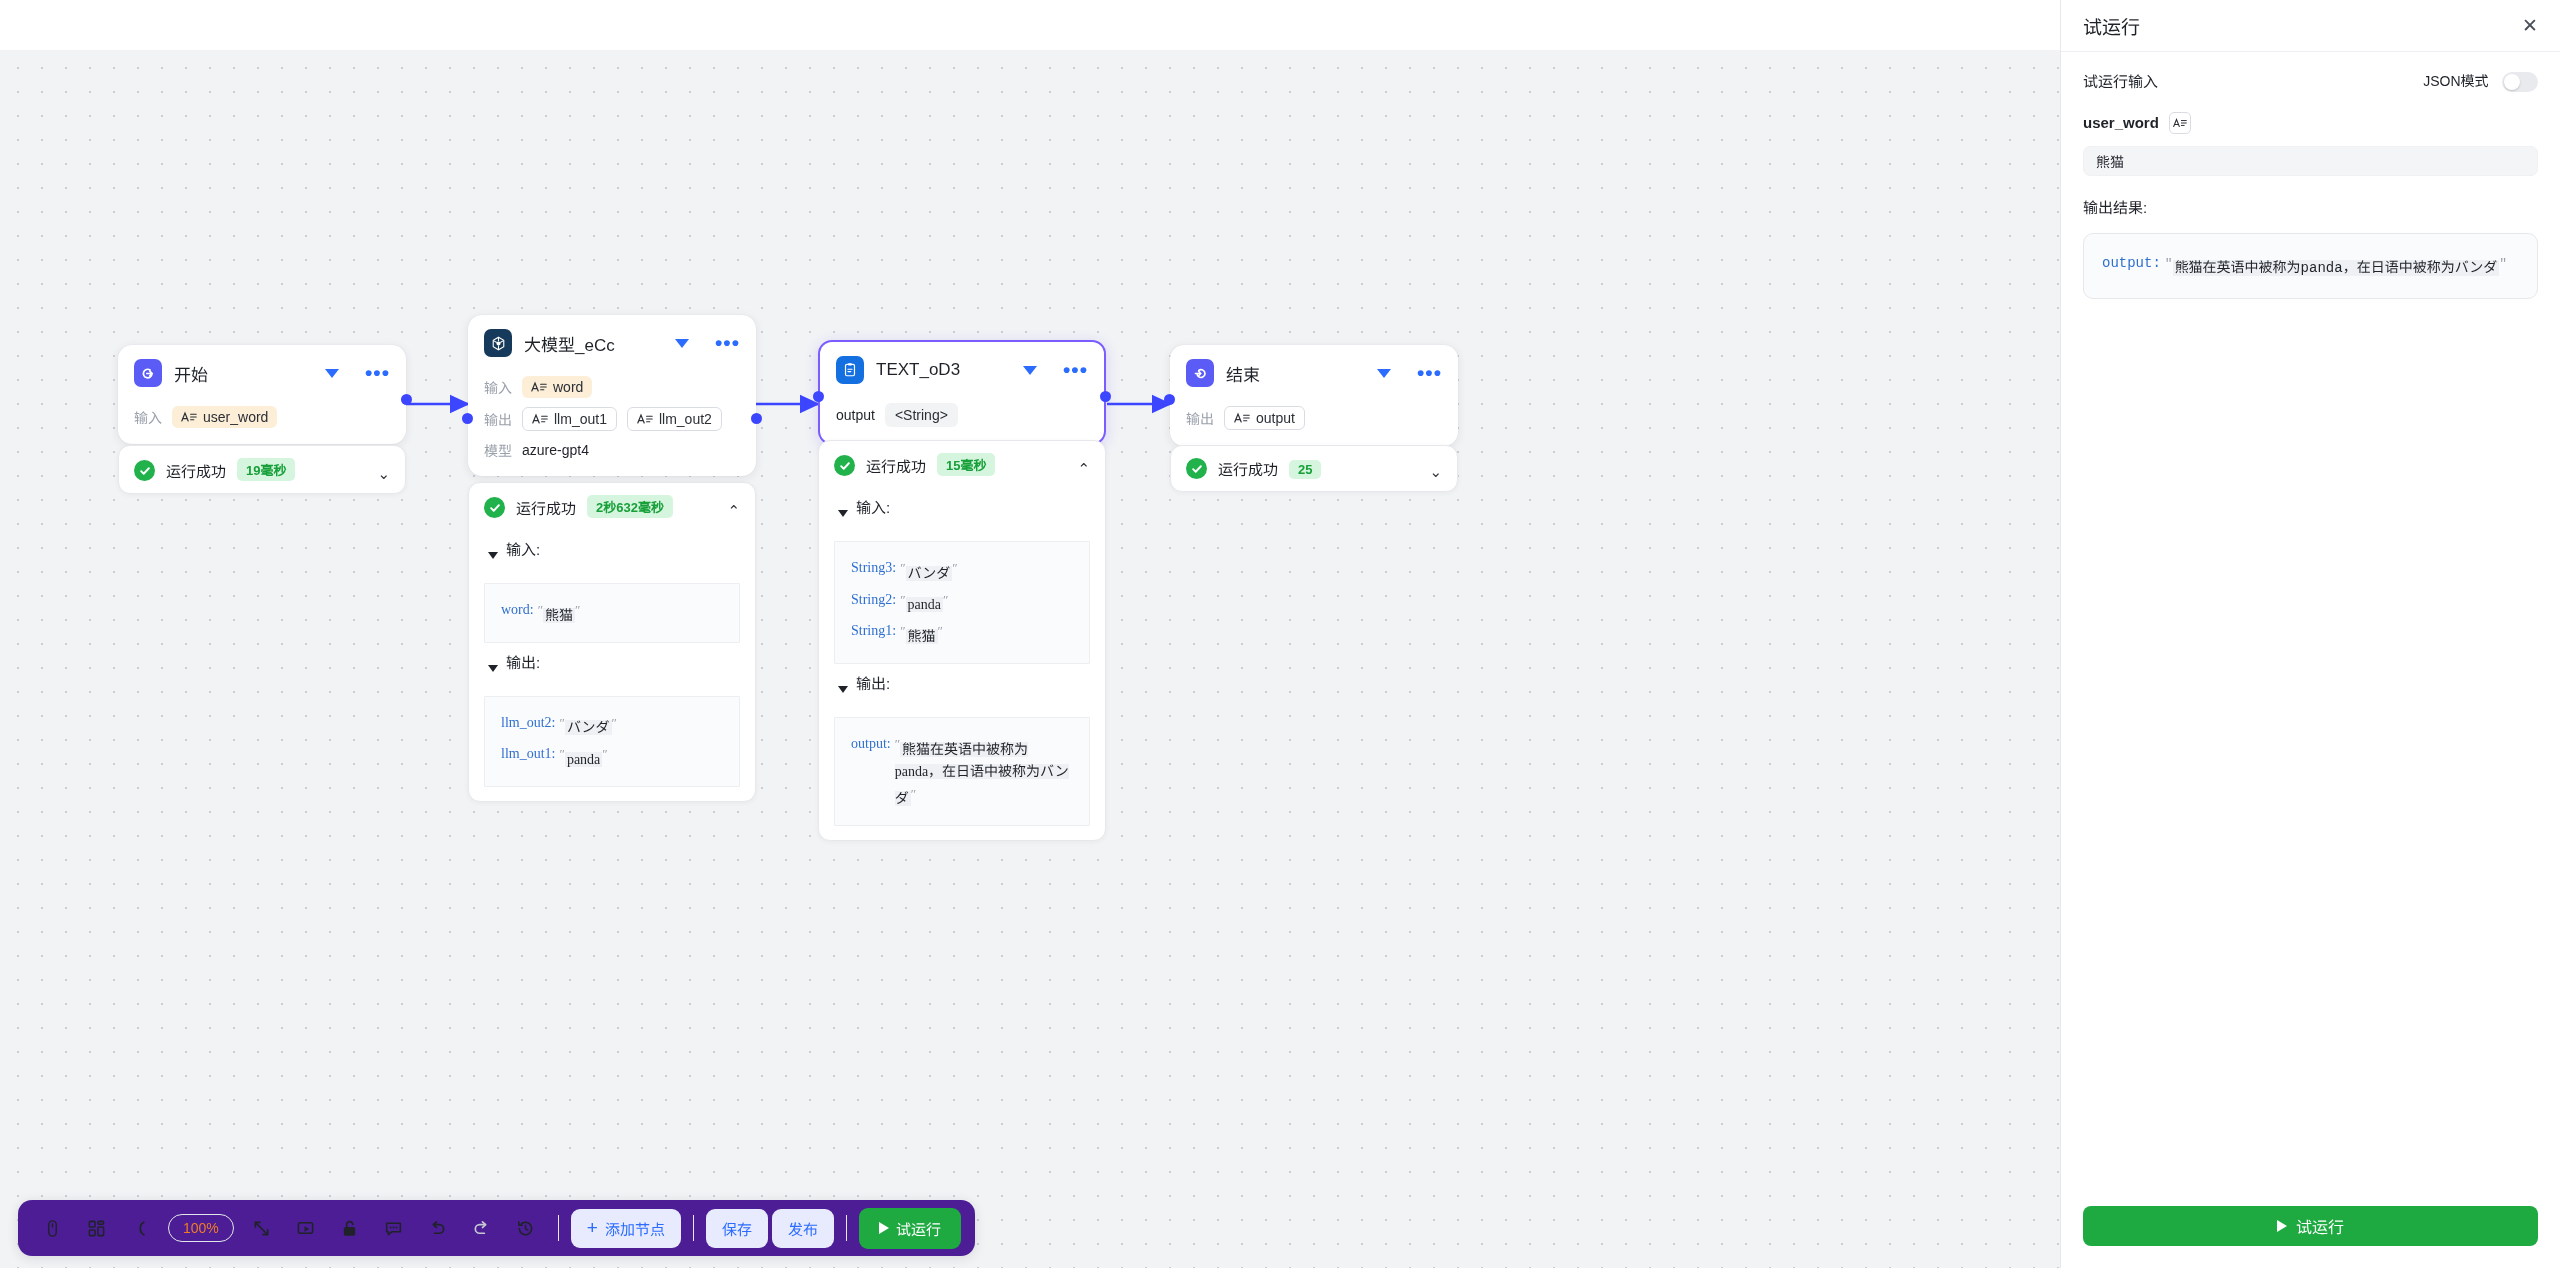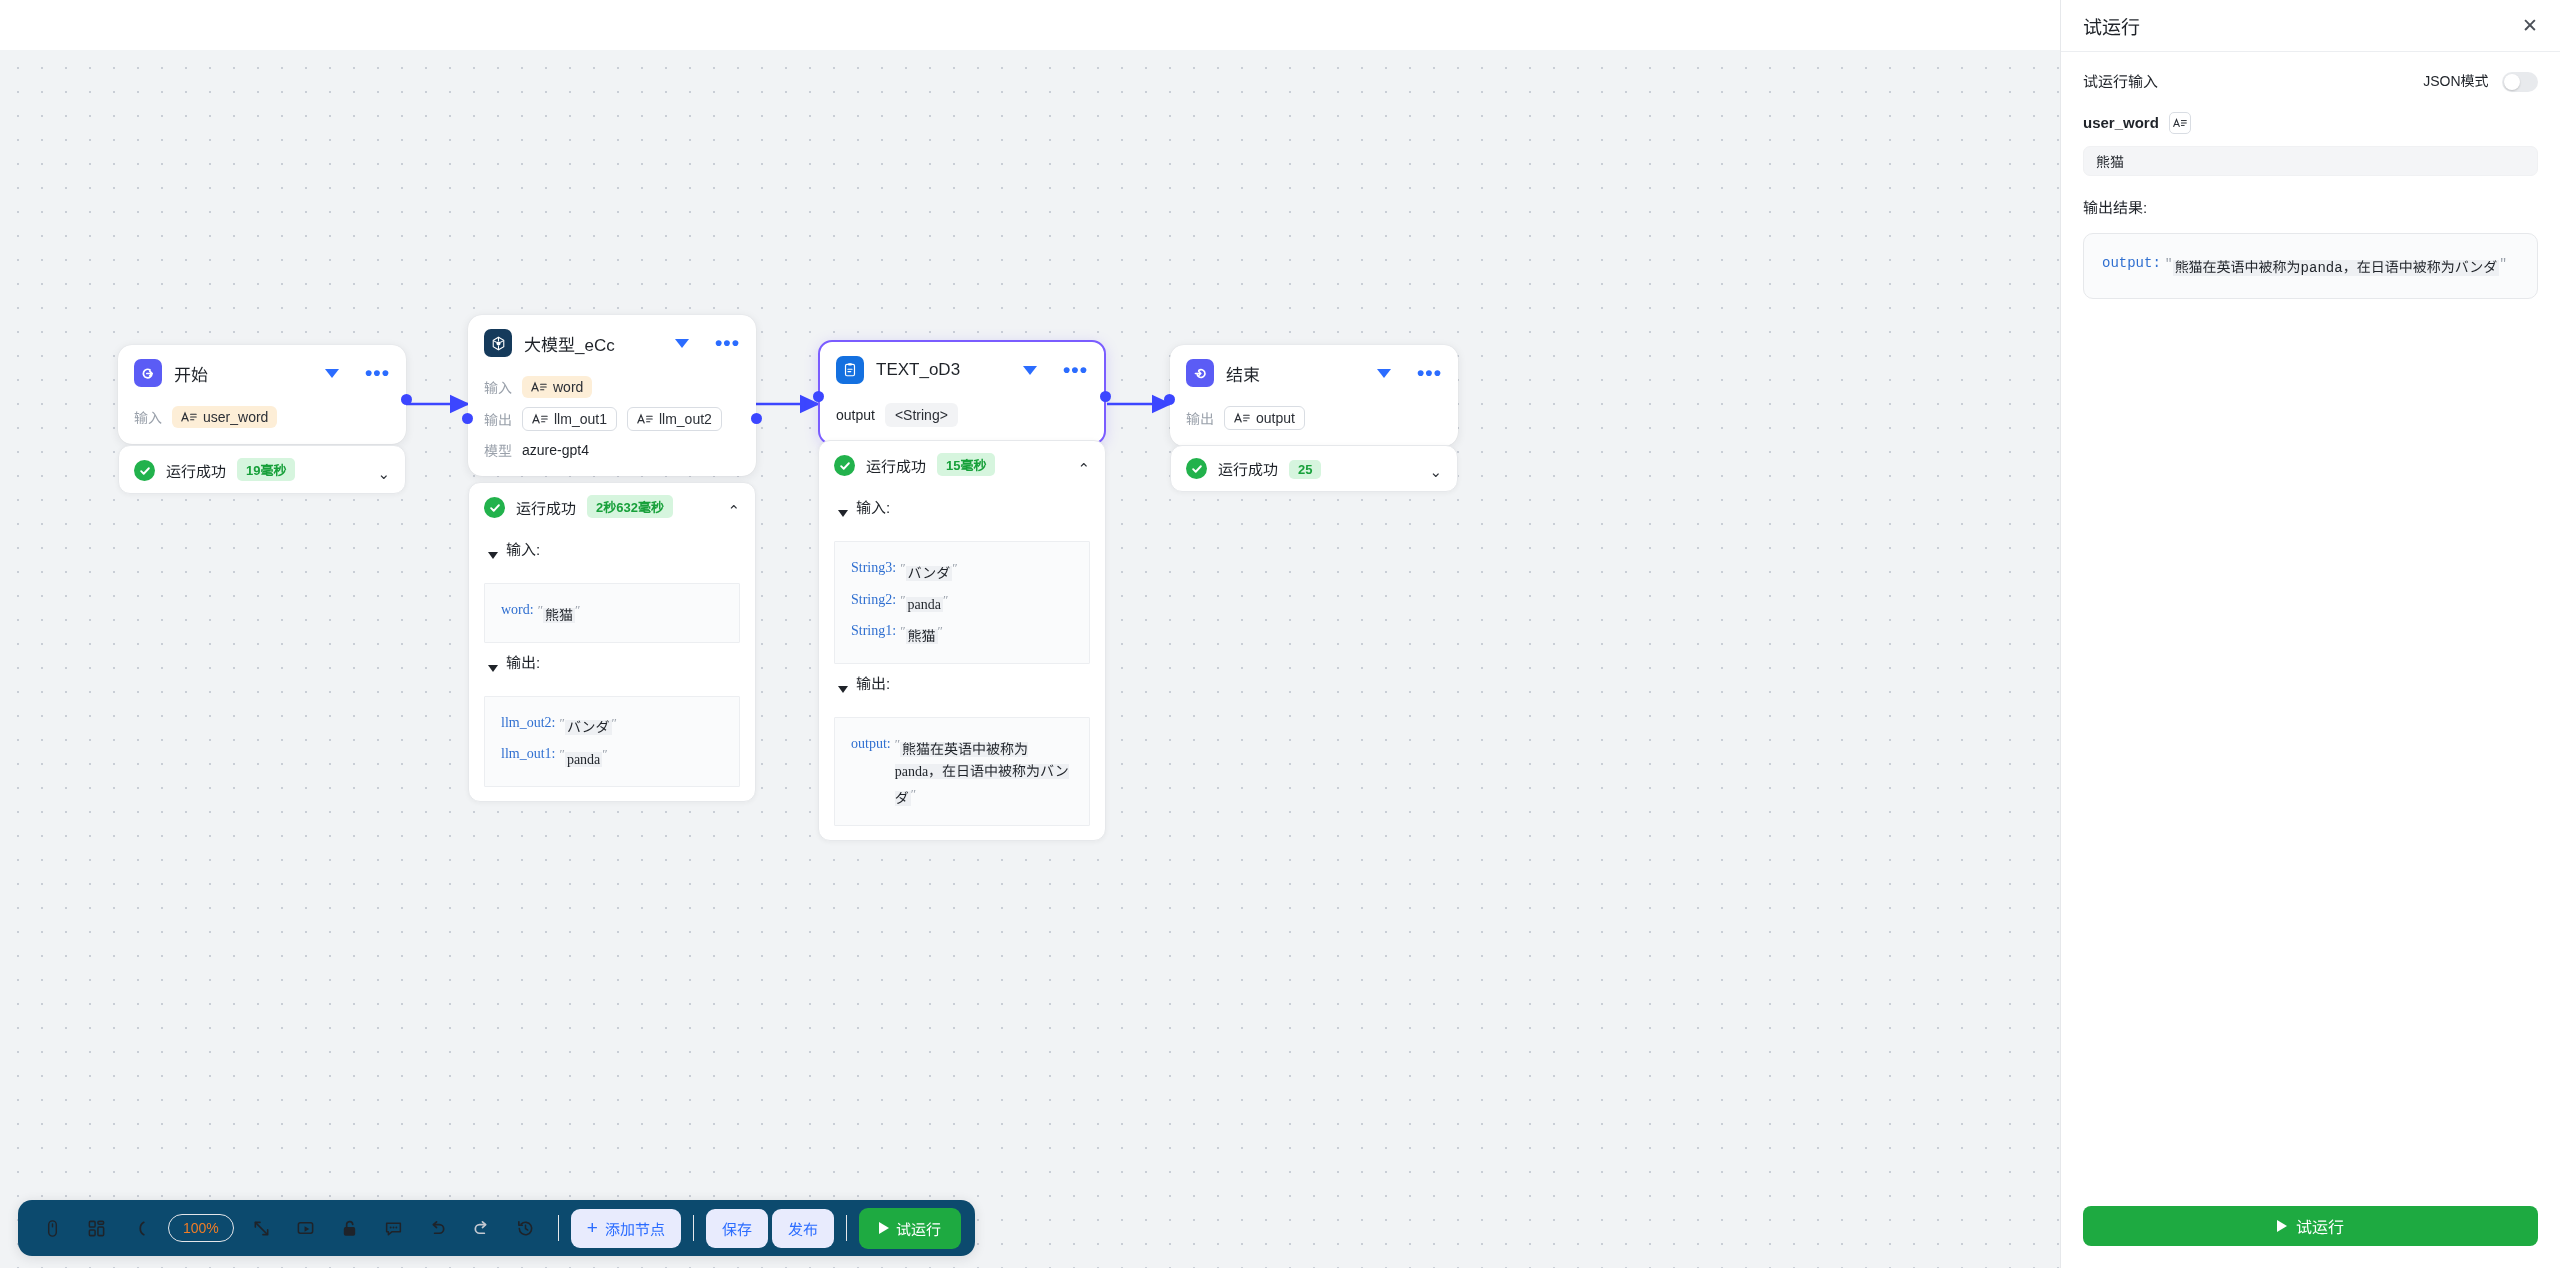--- a/index.html
+++ b/index.html
@@ -144,21 +144,21 @@
   .cval-wrap { color: #9aa1ab; }
   .cval { background: #eef0f3; color: #1f2329; padding: 0 2px; }
   .quote { color: #9aa1ab; font-size: 13px; vertical-align: super; }
 
   
   .edges { position: absolute; inset: 0; pointer-events: none; }
 
   
   .toolbar {
     position: absolute; left: 18px; bottom: 12px; height: 56px;
-    background: #0c4a6e; border-radius: 14px;
+    background: #4c1d95; border-radius: 14px;
     box-shadow: 0 2px 12px rgba(31,35,41,.12);
     display: flex; align-items: center; padding: 8px 14px; gap: 4px; z-index: 30;
   }
   .tb-icon {
     width: 40px; height: 40px; border-radius: 8px;
     display: flex; align-items: center; justify-content: center;
     cursor: pointer; color: #1f2329;
   }
   .tb-icon.disabled { color: #c4c9d1; }
   .zoom-pill {

